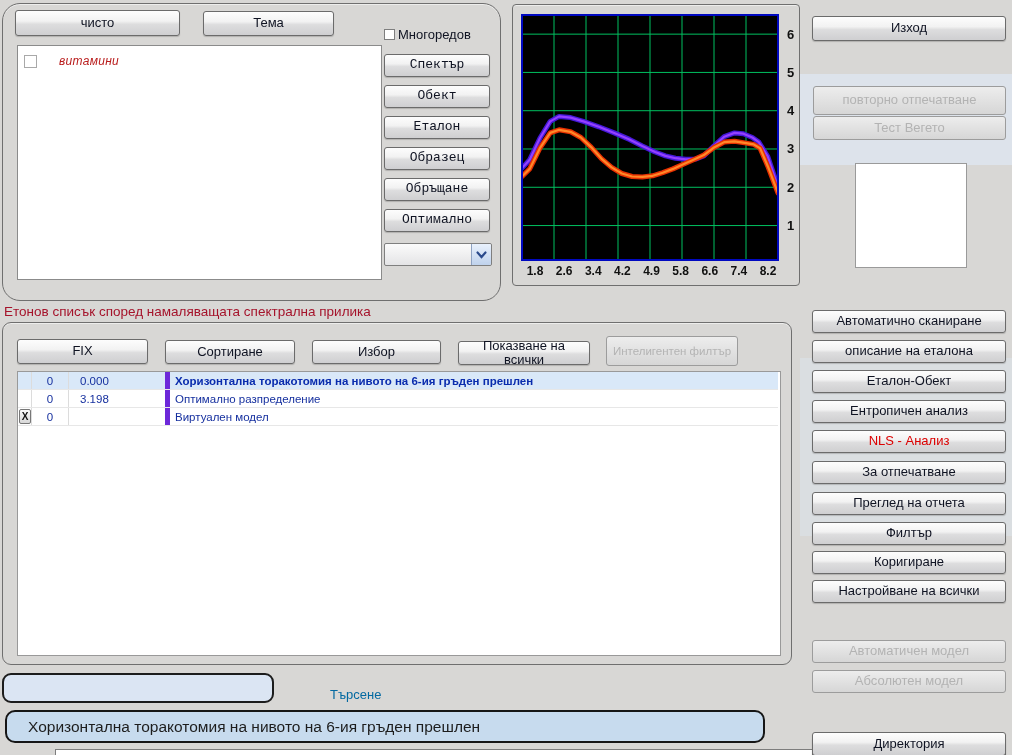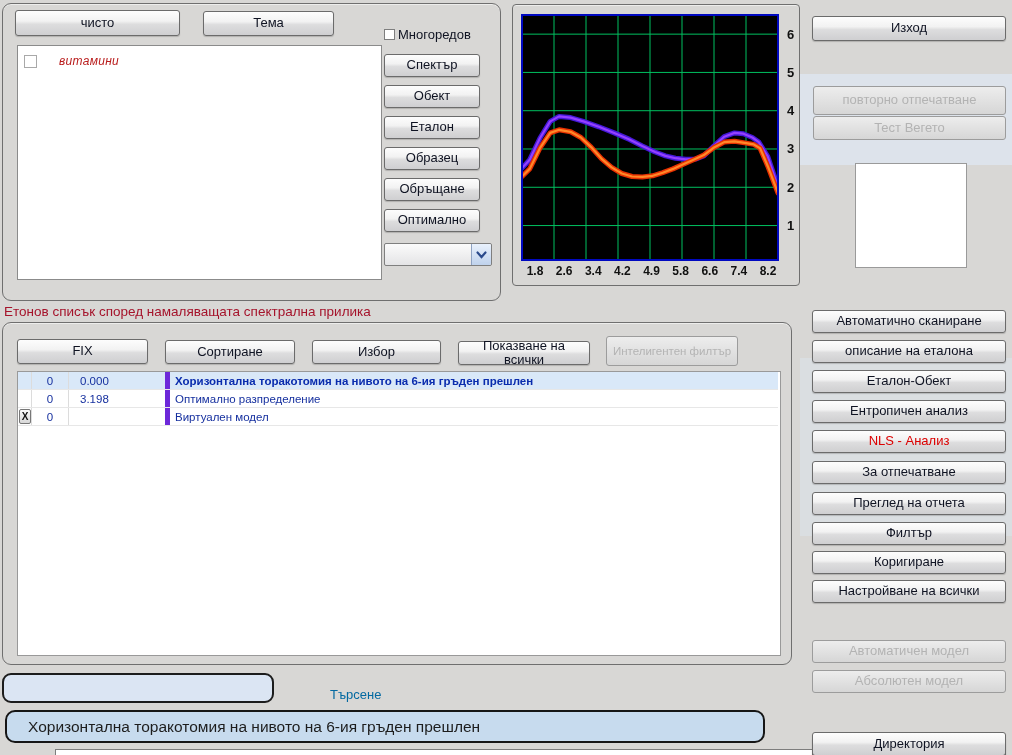--- a/index.html
+++ b/index.html
@@ -17,30 +17,30 @@
        box-shadow:0 1px 1px rgba(0,0,0,.18);cursor:default;line-height:1.08;text-align:center;}
   .btn.dis{color:#b3b3b3;background:linear-gradient(to bottom,#ededed,#d6d6d6);
            border-color:#9c9c9c;box-shadow:none;}
   .btn.red-label{color:#dc0000;}
 
   .cb{display:inline-block;width:11px;height:11px;background:#fff;border:1px solid #7e7e7e;
       box-sizing:border-box;}
   .cb-lg{width:13px;height:13px;border-color:#a9a9a9;}
 
   
-  #gb-list{left:2px;top:3px;width:497px;height:296px;}
+  #gb-list{left:2px;top:3px;width:497px;height:296px;border-radius:18px;}
   #btn-clean{left:12px;top:6px;width:165px;height:26px;}
   #btn-theme{left:200px;top:7px;width:131px;height:25px;}
   #chk-multiline{position:absolute;left:381px;top:23px;display:flex;align-items:center;gap:3px;
                  font-size:13px;color:#101423;}
   #list{position:absolute;left:14px;top:41px;width:363px;height:233px;background:#fff;
         border:1px solid #8b8b8b;}
   .list-item{position:absolute;left:6px;top:8px;display:flex;align-items:center;}
   .item-label{margin-left:22px;font-size:12px;font-style:italic;color:#b91c1c;letter-spacing:.3px;}
-  .act-btn{left:381px;width:96px;height:23px;}
+  .act-btn{left:381px;width:106px;height:23px;font-family:Liberation Mono, monospace;}
   #combo{position:absolute;left:381px;top:239px;width:106px;height:21px;border:1px solid #7f7f7f;
          border-radius:2px;background:linear-gradient(#fbfbfb,#e4e4e6);display:flex;}
   #combo .combo-field{flex:1;}
   #combo .combo-btn{width:19px;border-left:1px solid #8ea2c2;border-radius:0 2px 2px 0;
          background:linear-gradient(#e9f1fd,#bfd2ec);display:flex;align-items:center;justify-content:center;}
 
   
   #gb-chart{left:512px;top:4px;width:286px;height:280px;border-radius:4px;}
   #chart-svg{position:absolute;left:1px;top:1px;}
 

